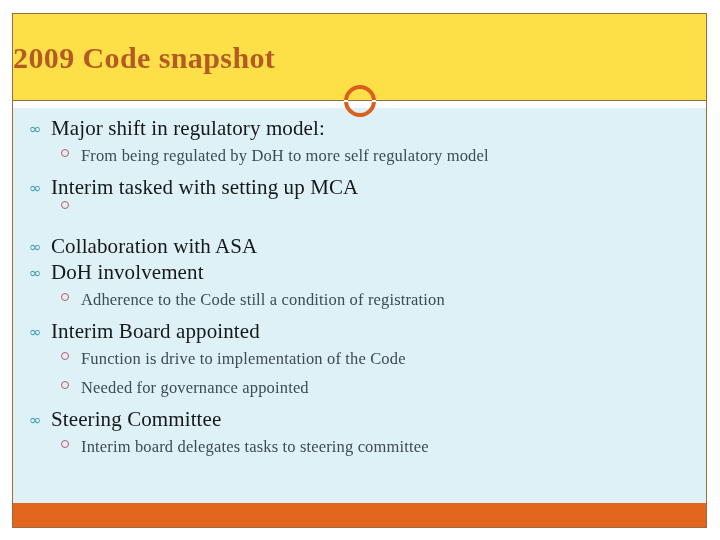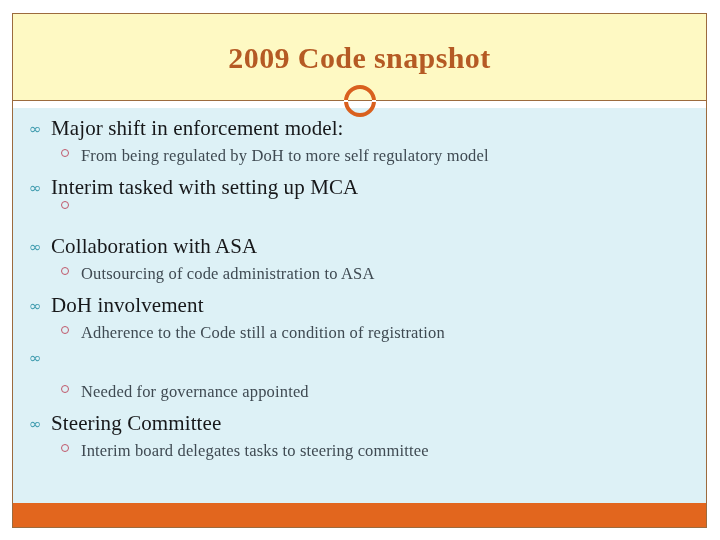--- a/index.html
+++ b/index.html
@@ -34,24 +34,23 @@
     pointer-events: none;
   }
 
   
   .title-zone {
     position: absolute;
     left: 13px;
     top: 14px;
     width: 693px;
     height: 86px;
-    background: #fef9c3;
+    background: #fde047;
     display: flex;
     align-items: center;
-    justify-content: center;
   }
   .slide-title {
     font-family: "Liberation Serif", "DejaVu Serif", serif;
     font-size: 30px;
     line-height: 1.1;
     color: #B55A24;
     letter-spacing: 0.4px;
     white-space: nowrap;
     margin: 0;
     padding: 0;
@@ -189,59 +188,60 @@
     <h1 class="slide-title">2009 Code snapshot</h1>
   </div>
 
   <div class="title-divider"></div>
   <div class="title-ring"></div>
 
   <div class="body-zone">
     <ul class="bullet-list">
         <li class="b1">
           <span class="glyph">∞</span>
-          <span class="txt">Major shift in enforcement model:</span>
+          <span class="txt">Major shift in regulatory model:</span>
         </li>
         <li class="b2">
           <span class="glyph">
             <i></i>
           </span>
           <span class="txt">From being regulated by DoH to more self regulatory model</span>
         </li>
         <li class="b1">
           <span class="glyph">∞</span>
           <span class="txt">Interim tasked with setting up MCA</span>
         </li>
         <li class="b2">
           <span class="glyph">
             <i></i>
           </span>
         </li>
         <li class="b1">
           <span class="glyph">∞</span>
           <span class="txt">Collaboration with ASA</span>
         </li>
-        <li class="b2">
-          <span class="glyph">
-            <i></i>
-          </span>
-          <span class="txt">Outsourcing of code administration to ASA</span>
-        </li>
         <li class="b1">
           <span class="glyph">∞</span>
           <span class="txt">DoH involvement</span>
         </li>
         <li class="b2">
           <span class="glyph">
             <i></i>
           </span>
           <span class="txt">Adherence to the Code still a condition of registration</span>
         </li>
         <li class="b1">
           <span class="glyph">∞</span>
+          <span class="txt">Interim Board appointed</span>
+        </li>
+        <li class="b2">
+          <span class="glyph">
+            <i></i>
+          </span>
+          <span class="txt">Function is drive to implementation of the Code</span>
         </li>
         <li class="b2">
           <span class="glyph">
             <i></i>
           </span>
           <span class="txt">Needed for governance appointed</span>
         </li>
         <li class="b1">
           <span class="glyph">∞</span>
           <span class="txt">Steering Committee</span>

